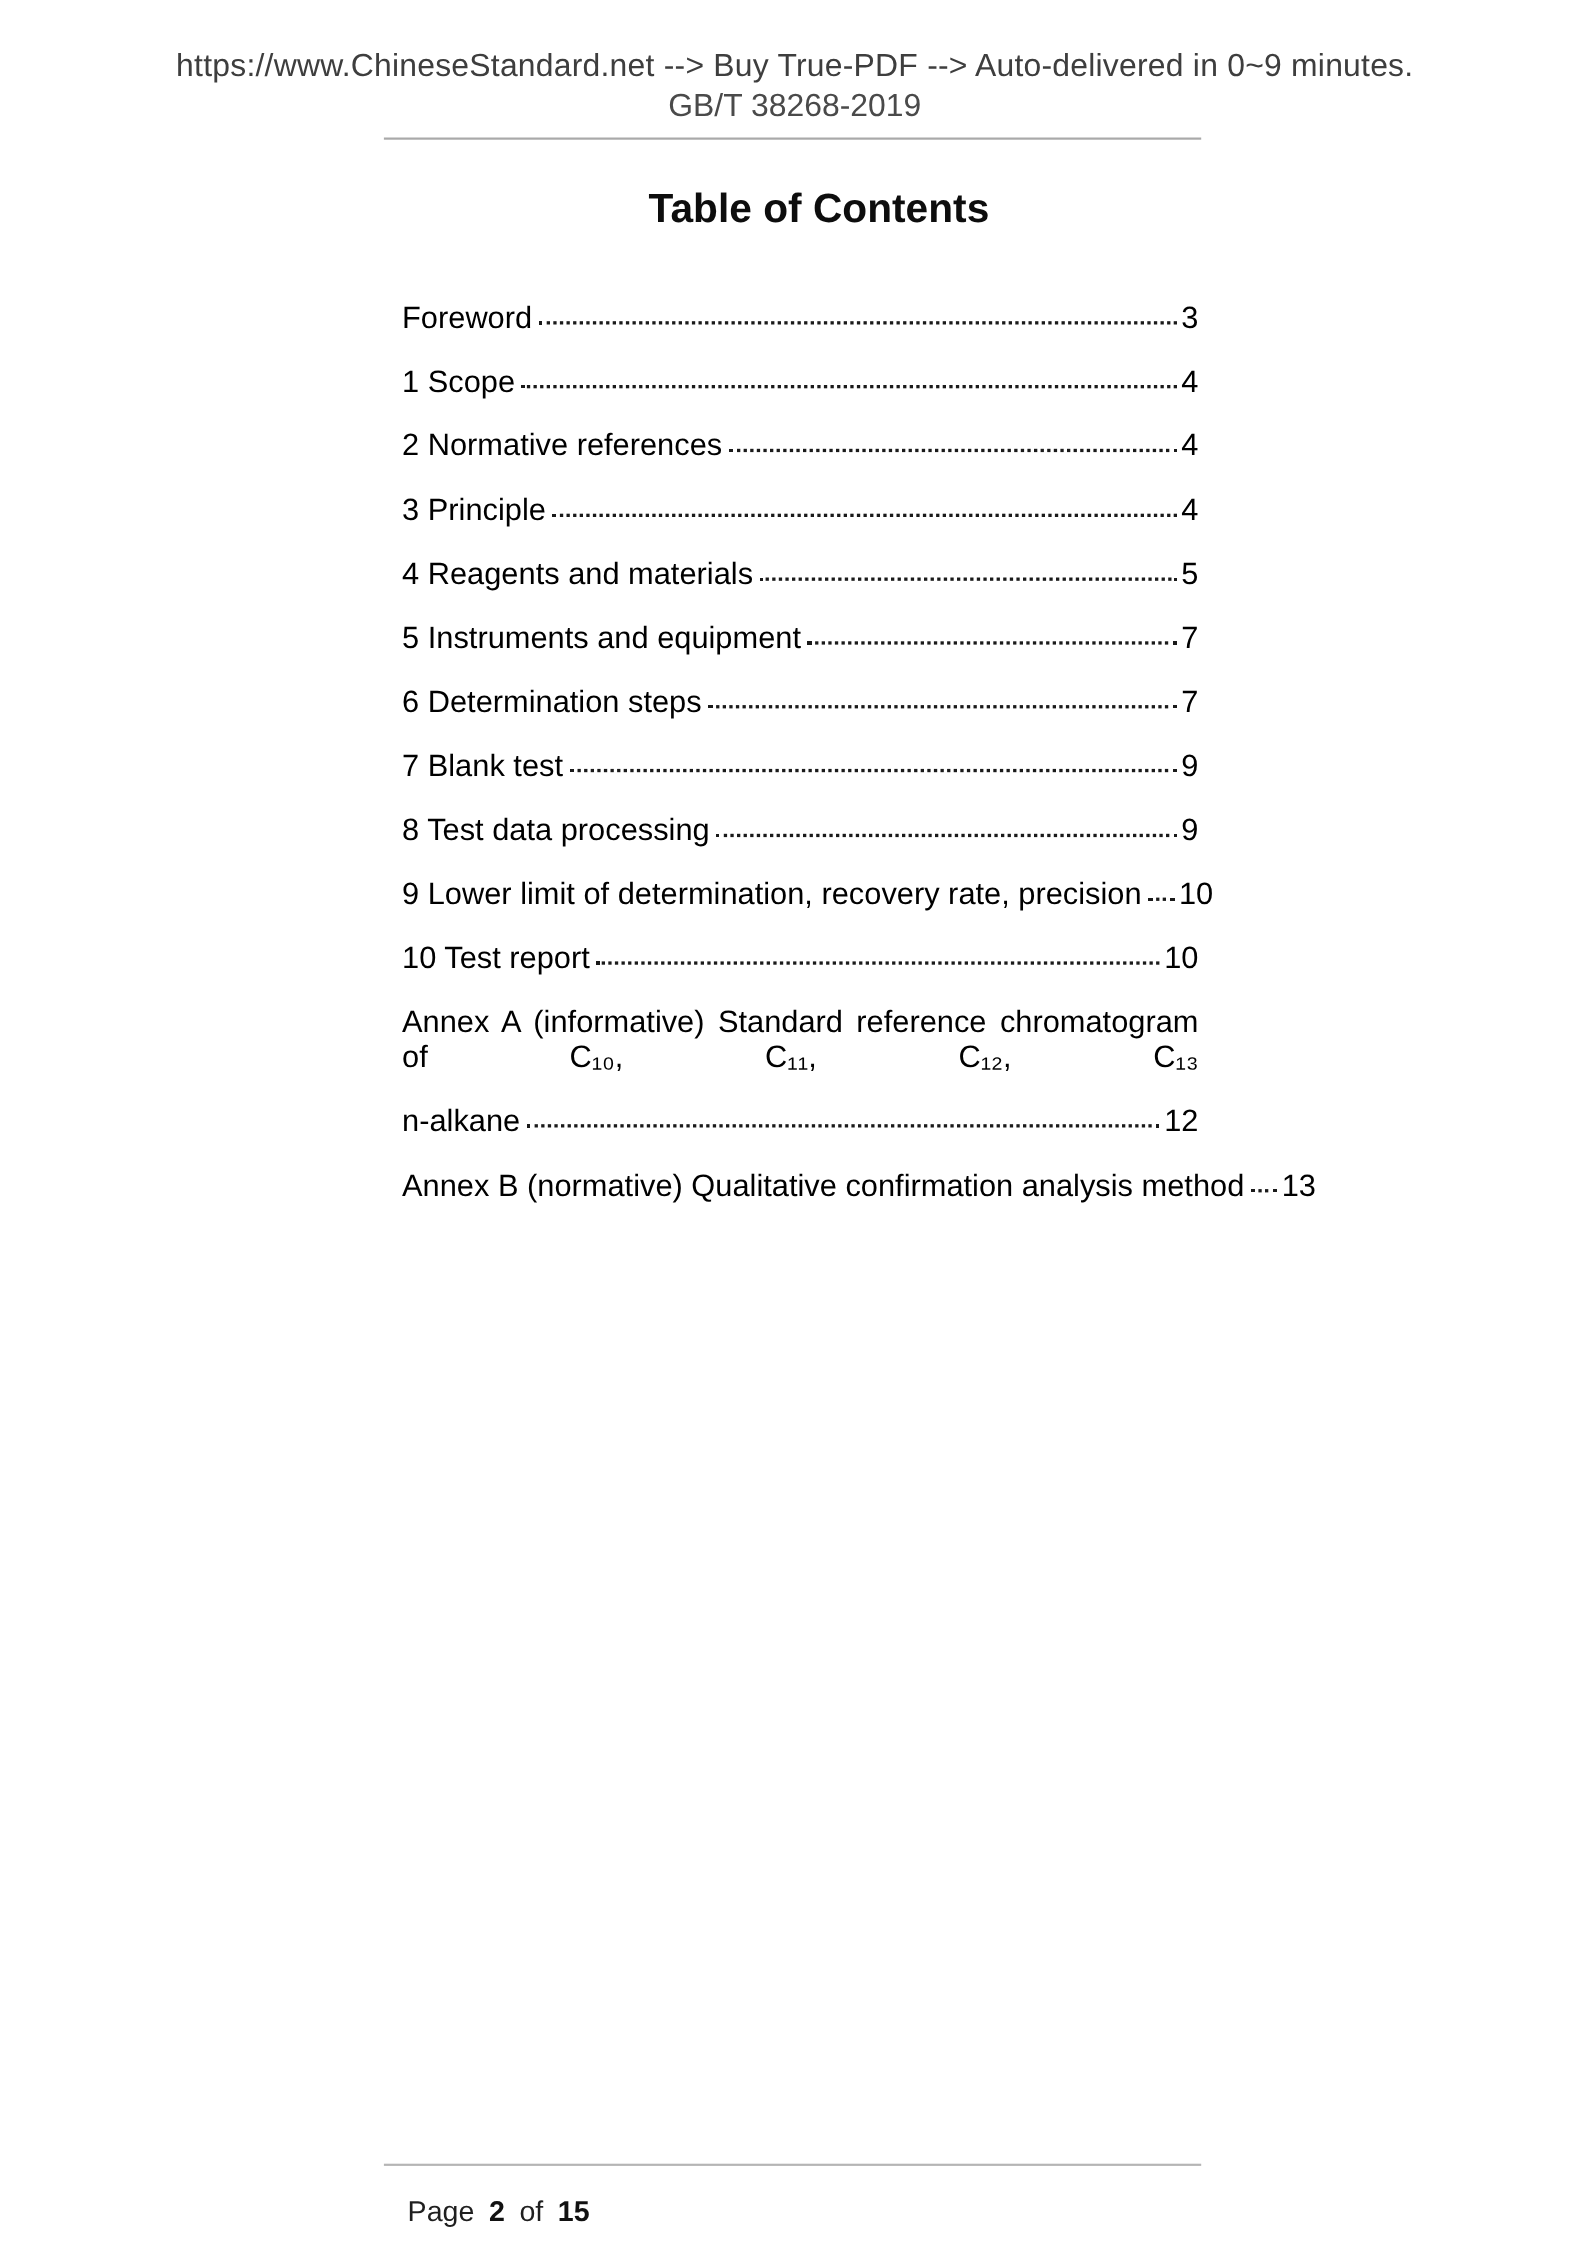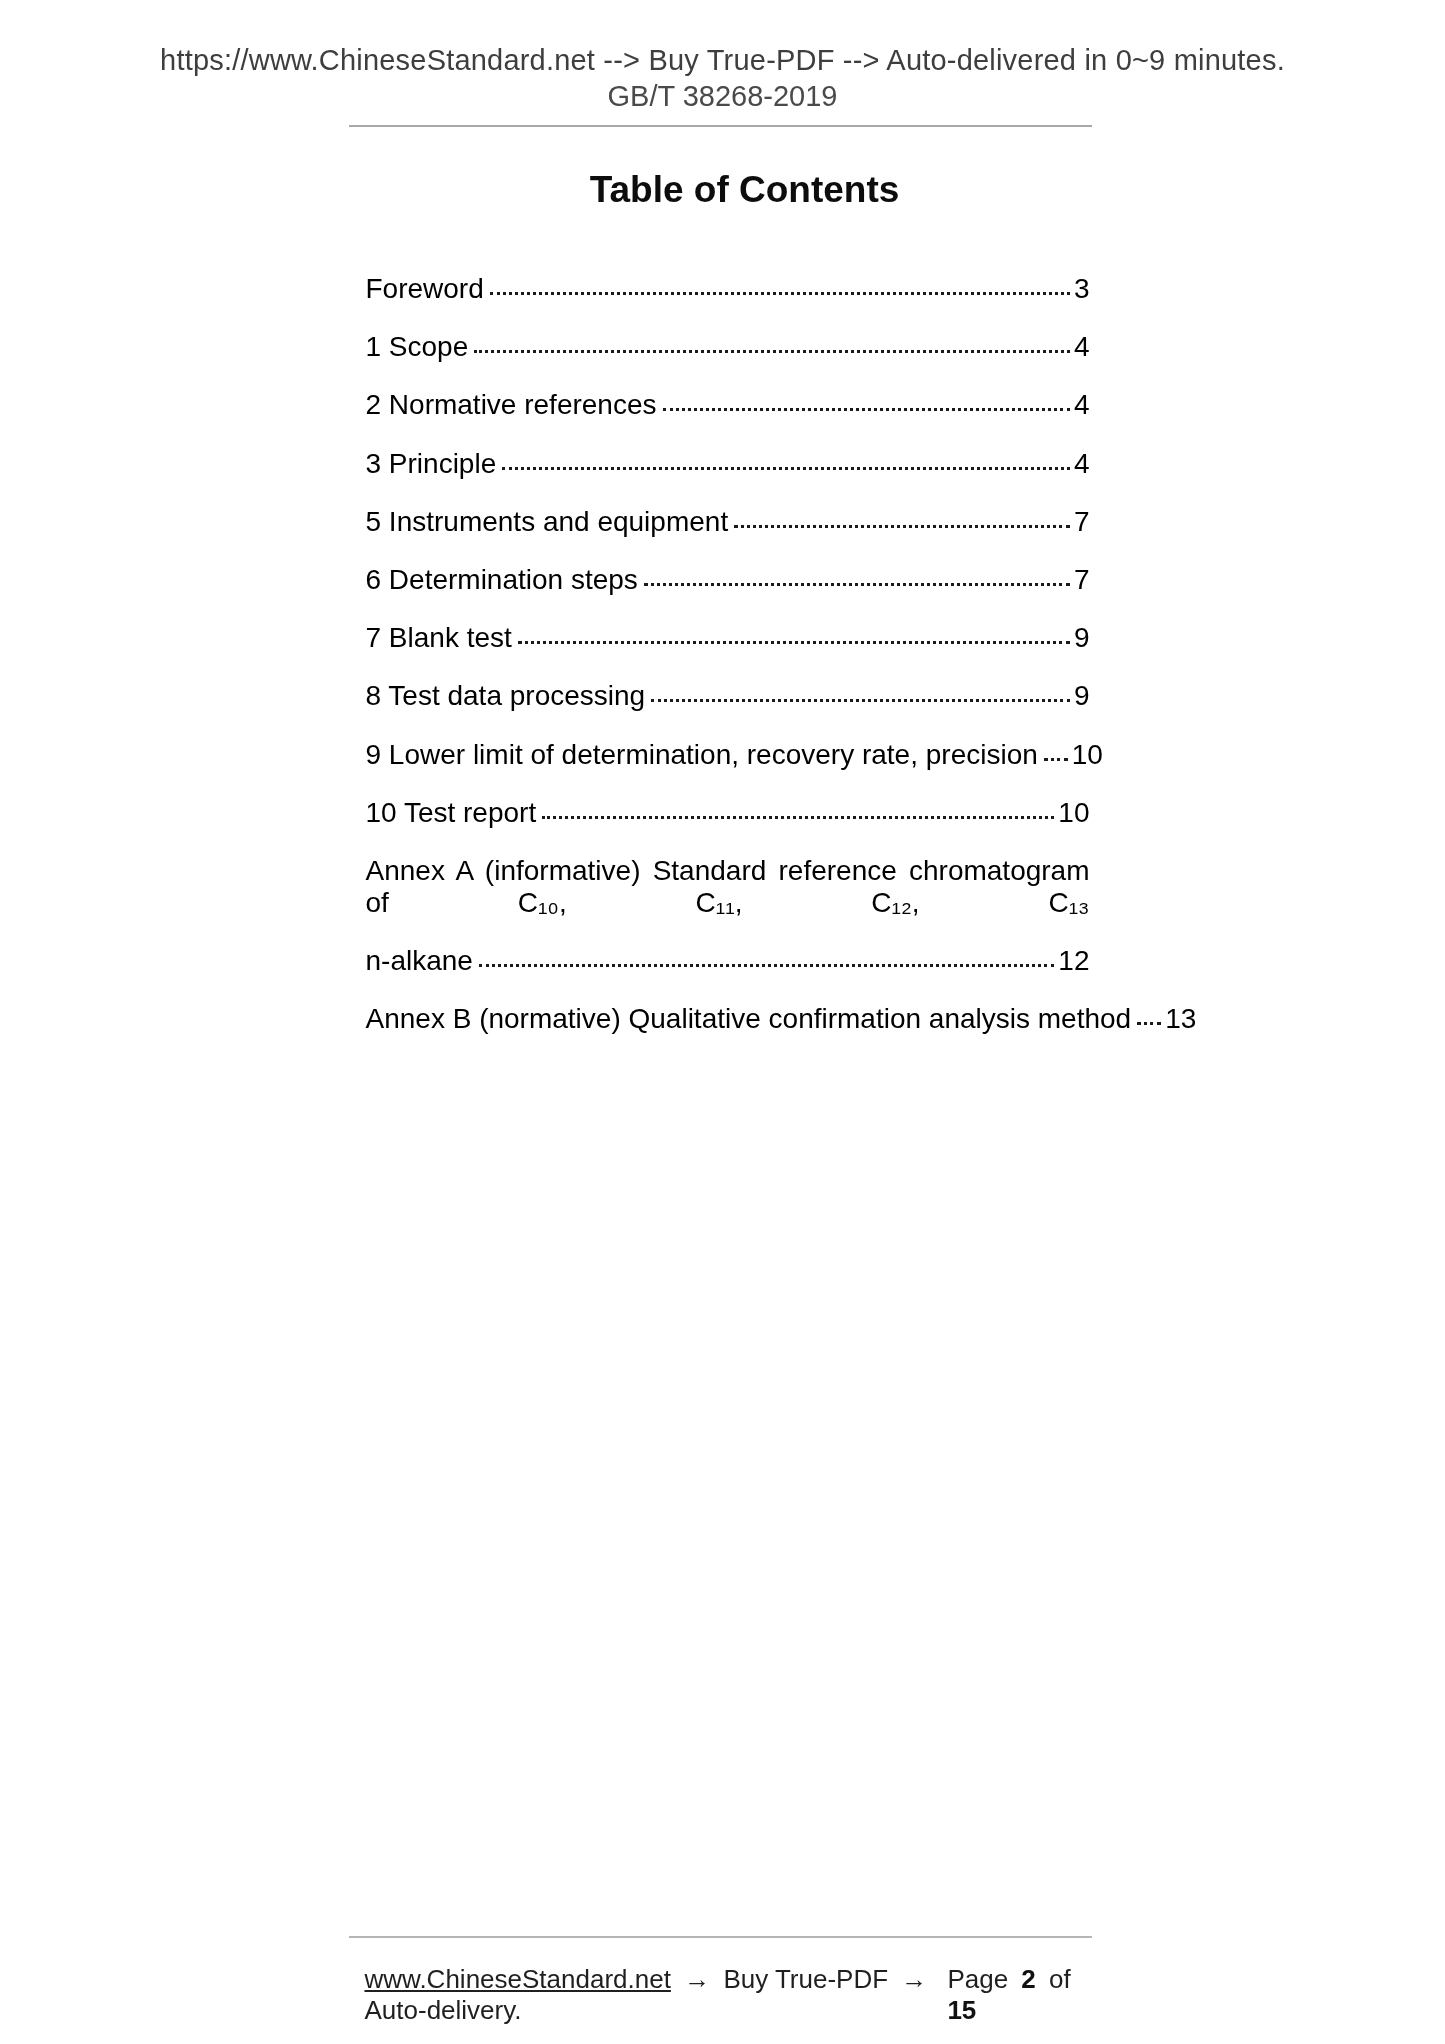--- a/index.html
+++ b/index.html
@@ -125,20 +125,25 @@
       <span class="toc-leader"></span>
       <span class="toc-page">4</span>
     </div>
 
     <div class="toc-row">
       <span class="toc-label">3 Principle</span>
       <span class="toc-leader"></span>
       <span class="toc-page">4</span>
     </div>
 
+    <div class="toc-row">
+      <span class="toc-label">4 Reagents and materials</span>
+      <span class="toc-leader"></span>
+      <span class="toc-page">5</span>
+    </div>
 
     <div class="toc-row">
       <span class="toc-label">5 Instruments and equipment</span>
       <span class="toc-leader"></span>
       <span class="toc-page">7</span>
     </div>
 
     <div class="toc-row">
       <span class="toc-label">6 Determination steps</span>
       <span class="toc-leader"></span>
@@ -183,27 +188,20 @@
       <span class="toc-label">Annex B (normative) Qualitative confirmation analysis method</span>
       <span class="toc-leader"></span>
       <span class="toc-page">13</span>
     </div>
 
   </div>
 
   <div class="footer">
     <hr class="footer-rule">
     <div class="footer-row">
-      <div class="footer-left">
-        <a class="footer-link">www.ChineseStandard.net</a>
-        <span>→</span>
-        <span>Buy True-PDF</span>
-        <span>→</span>
-        <span>Auto-delivery.</span>
-      </div>
       <div class="footer-right">
         <span>Page</span>
         <b>2</b>
         <span>of</span>
         <b>15</b>
       </div>
     </div>
   </div>
 
 </div>

